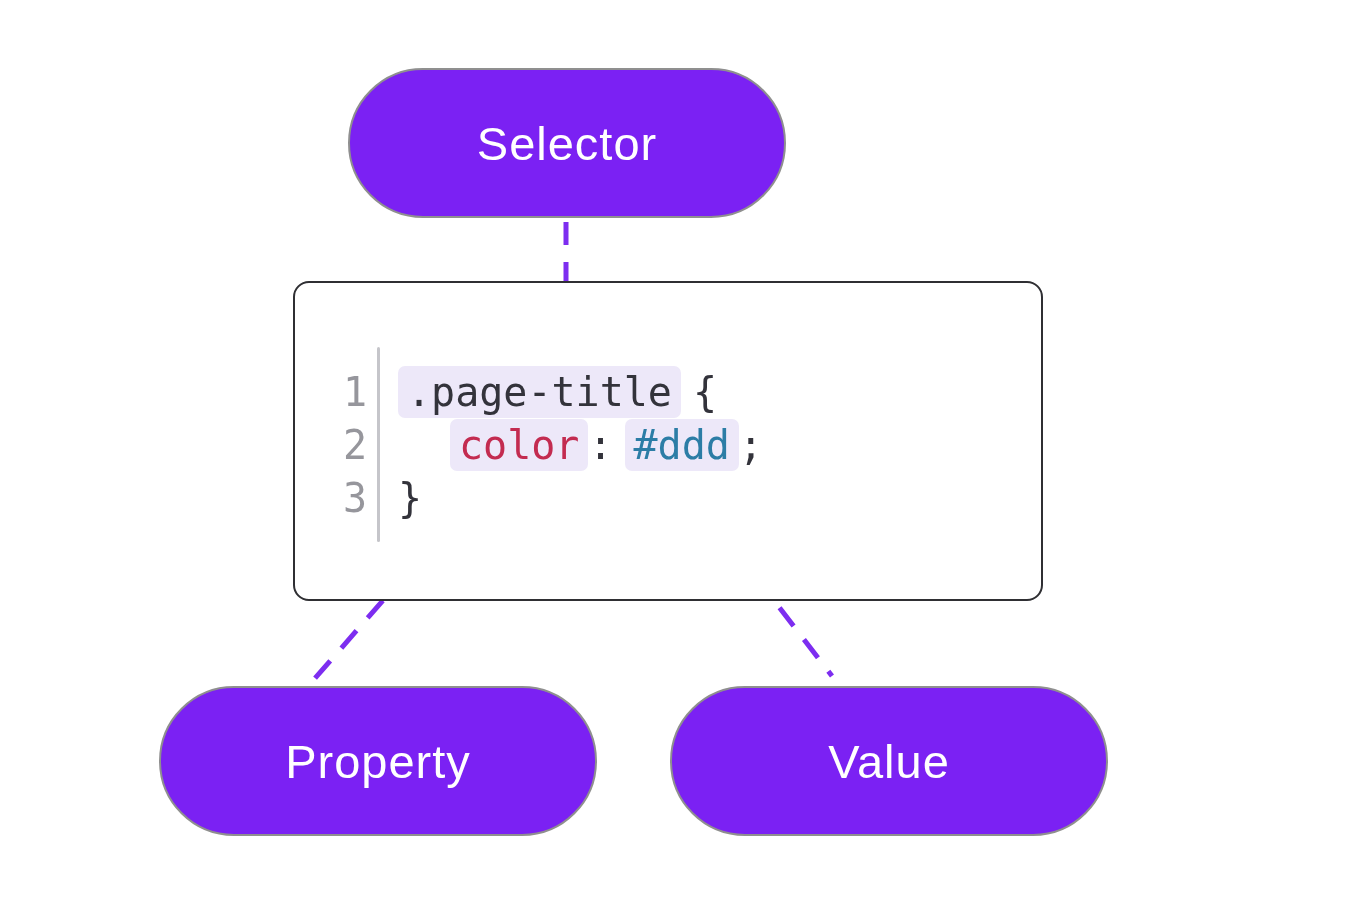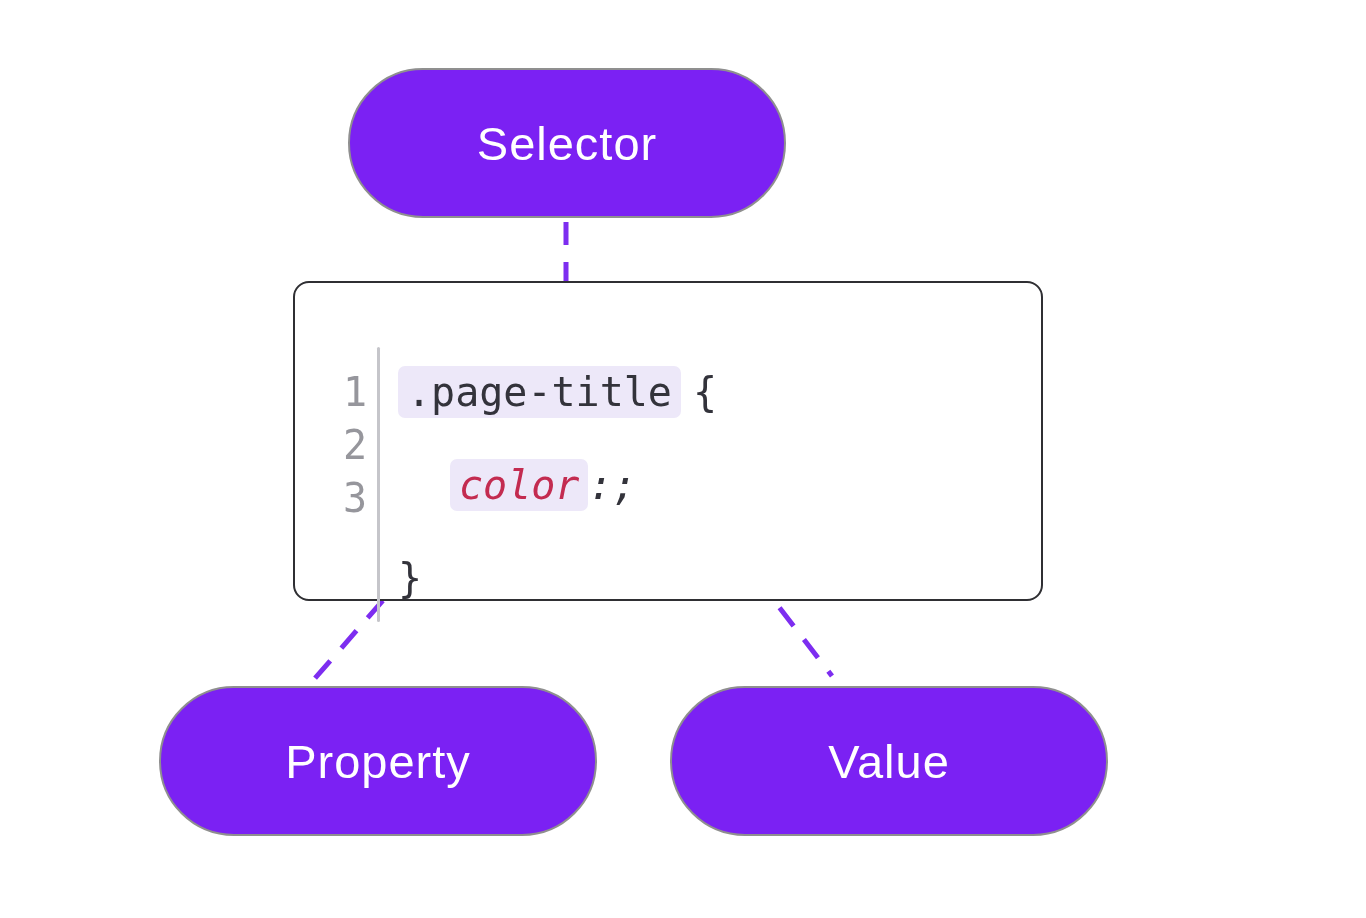--- a/index.html
+++ b/index.html
@@ -76,29 +76,28 @@
     width: 3px;
     background: #c5c5ca;
     margin-left: 10px;
     border-radius: 2px;
   }
   .code-col {
     display: flex;
     flex-direction: column;
     padding: 18px 0 18px 18px;
     color: #33333b;
-    gap: 40px;
   }
   .code-row {
     height: 53px;
     display: flex;
     align-items: center;
     white-space: pre;
   }
-  .code-row.indented { padding-left: 52px; font-style: italic; }
+  .code-row.indented { padding-left: 52px; }
   .tok-hl {
     background: #ede8f9;
     border-radius: 7px;
     padding: 3px 9px;
   }
   .tok-selector { color: #33333b; }
   .tok-property { color: #c32b50; }
   .tok-value    { color: #2c7da6; }
   .tok-punct    { color: #33333b; }
   .sp-before { margin-left: 12px; }
@@ -130,20 +129,21 @@
       <div class="gutter-divider"></div>
 
       <div class="code-col">
         <div class="code-row">
           <span class="tok-hl tok-selector">.page-title</span>
           <span class="tok-punct sp-before">{</span>
         </div>
         <div class="code-row indented">
           <span class="tok-hl tok-property">color</span>
           <span class="tok-punct">:</span>
+          <span class="tok-hl tok-value sp-before">#ddd</span>
           <span class="tok-punct">;</span>
         </div>
         <div class="code-row">
           <span class="tok-punct">}</span>
         </div>
       </div>
 
     </div>
   </div>
 

